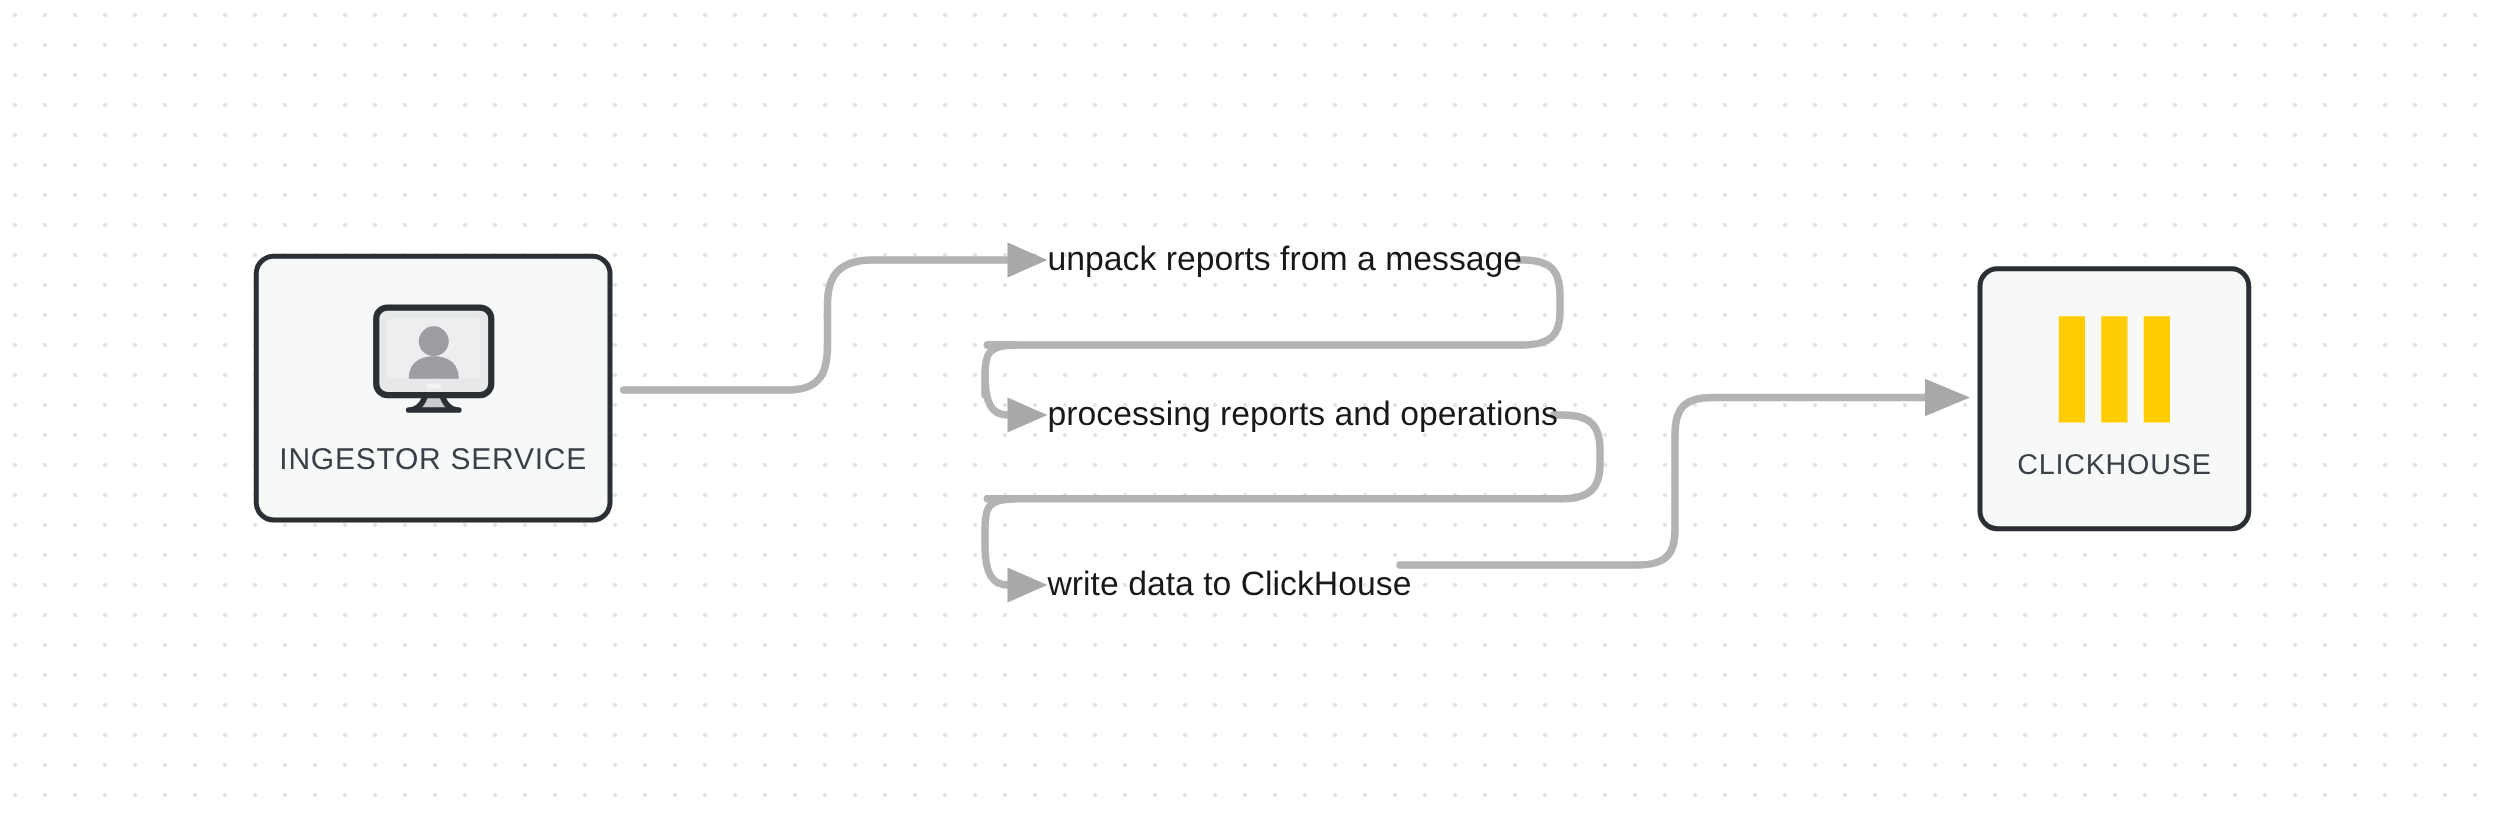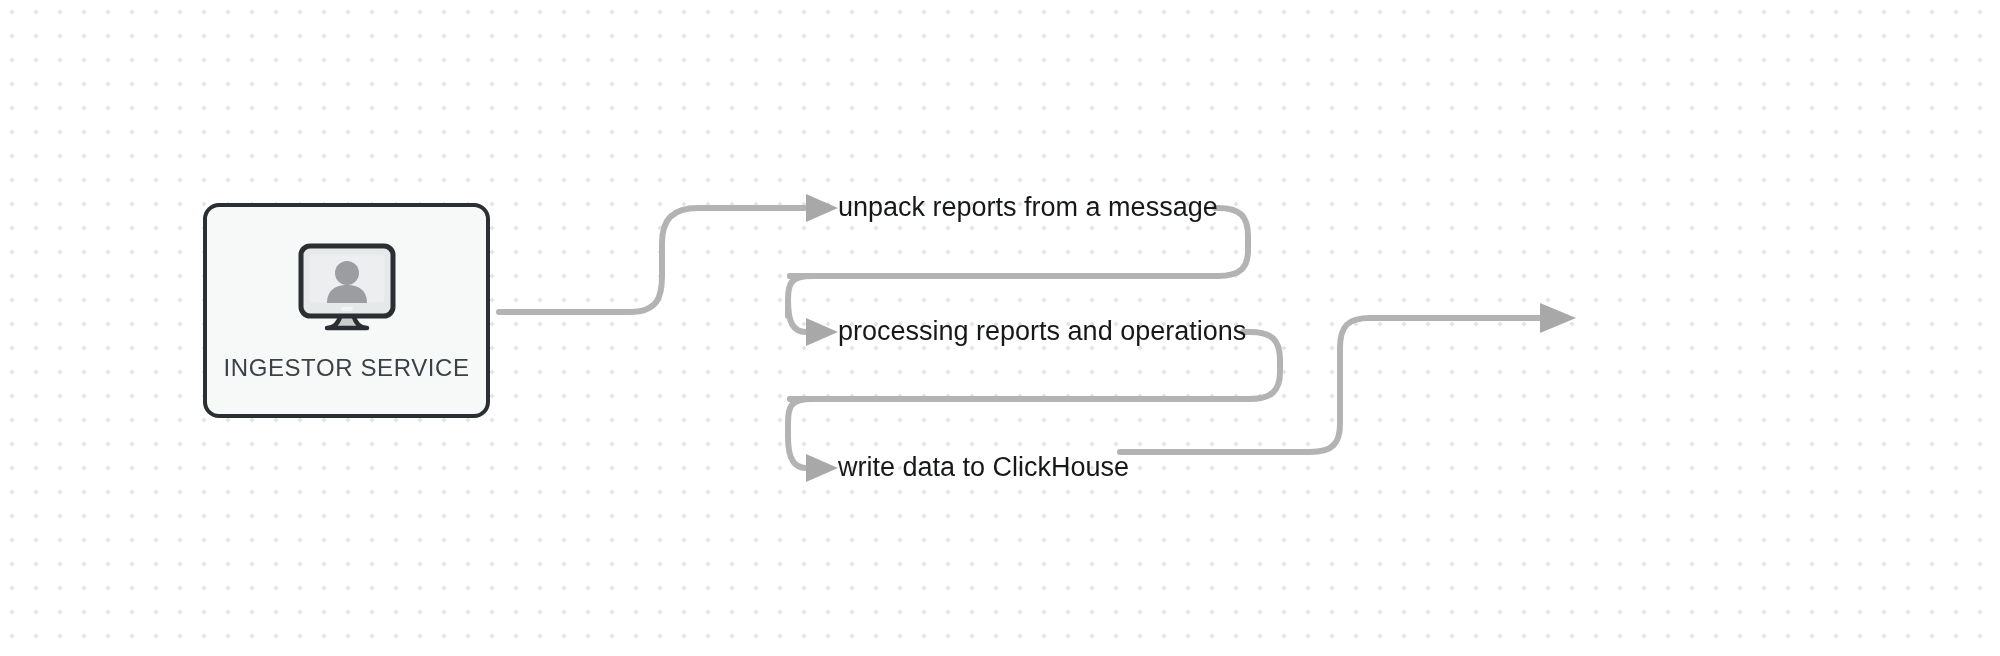--- a/index.html
+++ b/index.html
@@ -173,14 +173,22 @@
 
         <circle cx="52" cy="33" r="12" fill="#9b9da0"></circle>
         <path d="M32 63 C32 50 41 45 52 45 C63 45 72 50 72 63 Z" fill="#9b9da0"></path>
 
         <rect x="46" y="67" width="12" height="4" rx="2" fill="#f2f3f4"></rect>
       </svg>
     </span>
     <span class="node-label">INGESTOR SERVICE</span>
   </div>
 
+  <div id="node-clickhouse" class="node">
+    <span class="ch-logo">
+      <span class="ch-bar" style="background: rgb(255, 204, 0);"></span>
+      <span class="ch-bar" style="background: rgb(255, 204, 0);"></span>
+      <span class="ch-bar" style="background: rgb(255, 204, 0);"></span>
+    </span>
+    <span class="node-label">CLICKHOUSE</span>
+  </div>
 
 </div>
 
 </body></html>

